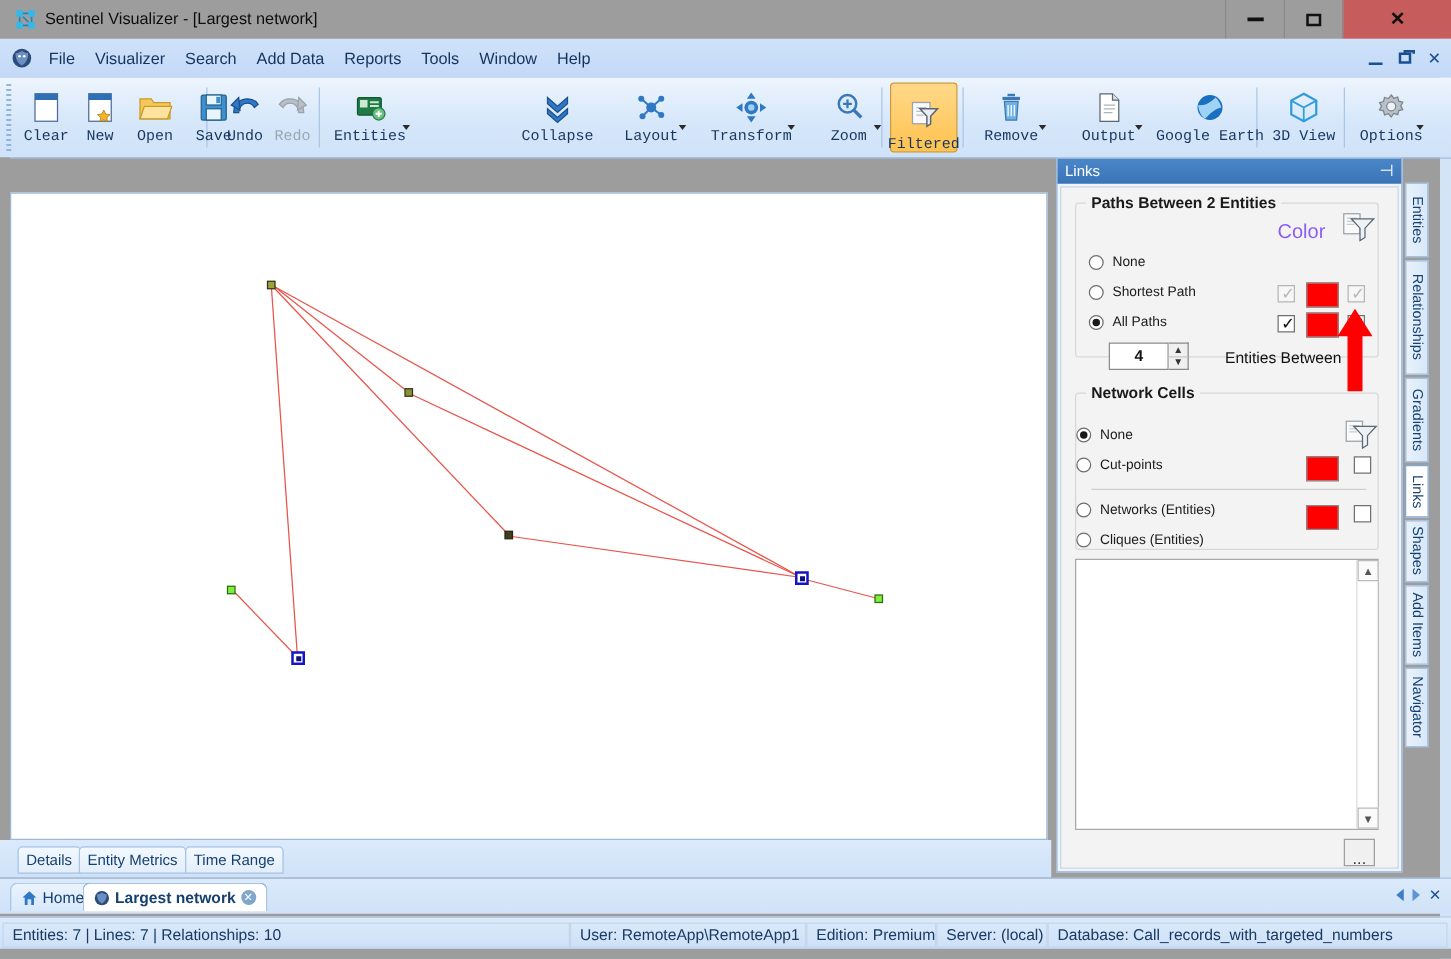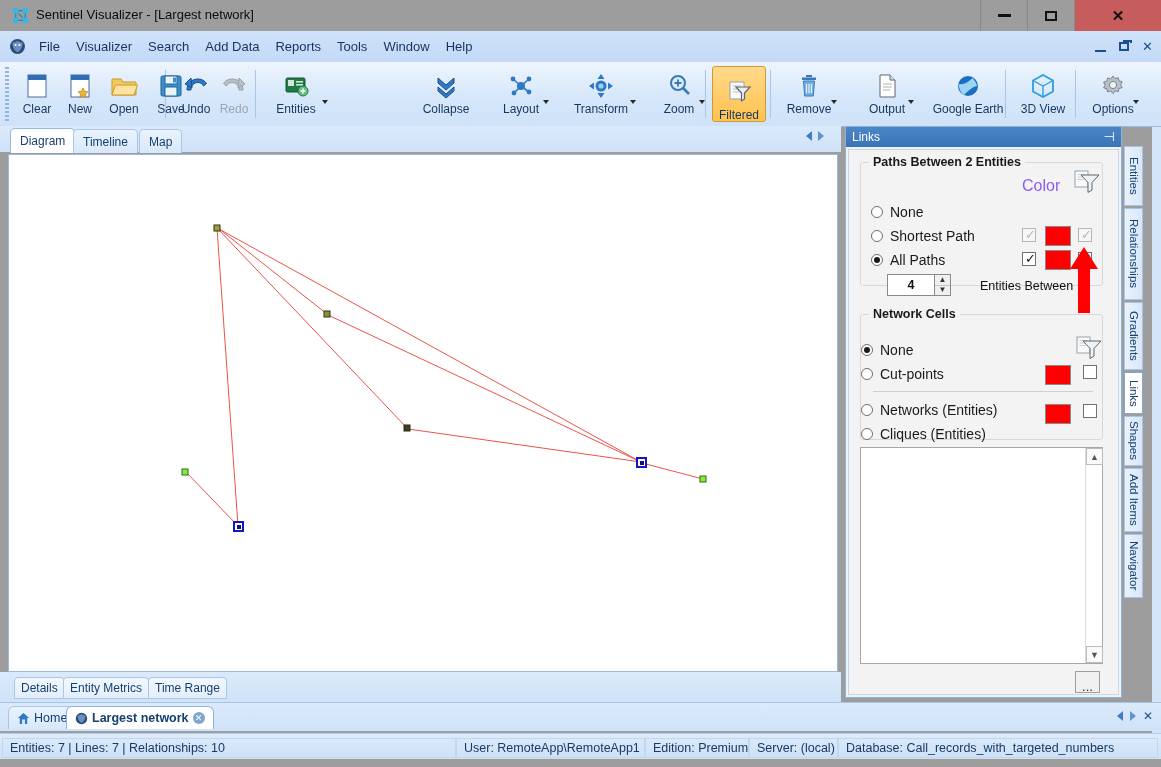--- a/index.html
+++ b/index.html
@@ -39,21 +39,21 @@
 
   
   .ribbon{position:absolute;left:0;top:62px;width:1161px;height:64px;
     background:linear-gradient(#eef5fd,#d6e7fa 55%,#cfe2f8);
     border-bottom:1px solid #9dbbdd;}
   .grip{position:absolute;left:5px;top:5px;width:4px;height:54px;
     background:repeating-linear-gradient(#8fb6dd 0 2px,transparent 2px 4px);}
   .tool{position:absolute;top:4px;width:58px;height:56px;display:flex;flex-direction:column;
     align-items:center;justify-content:flex-start;cursor:default;box-sizing:border-box;}
   .tool .ic{height:34px;display:flex;align-items:center;justify-content:center;padding-top:3px;}
-  .tool .lbl{font-size:12px;color:#17375e;line-height:12px;white-space:nowrap;}
+  .tool .lbl{font-size:12px;color:#17375e;line-height:12px;white-space:nowrap;font-family:Liberation Mono, monospace;}
   .tool.dis .lbl{color:#9aa7b5;}
   .tool.sel{background:linear-gradient(#ffd98a,#ffc24f);border:1px solid #d09a2e;border-radius:3px;justify-content:flex-end;}
   .sep{position:absolute;top:8px;width:1px;height:48px;background:#a9c6e6;}
   .caret{position:absolute;bottom:18px;right:3px;width:0;height:0;
     border-left:3px solid transparent;border-right:3px solid transparent;border-top:4px solid #2a2a2a;}
 
   
   .doctabs{position:absolute;left:0;top:126px;width:841px;height:26px;
     background:linear-gradient(#dbeafb,#cfe2f8);}
   .dtab{position:absolute;top:3px;height:23px;padding:0 9px;display:flex;align-items:center;
@@ -84,21 +84,21 @@
   .dock-body{position:absolute;left:2px;top:22px;width:271px;height:546px;background:#f3f3f3;
     border:1px solid #c8d6e6;box-sizing:border-box;}
 
   .group{position:absolute;border:1px solid #d8d8d8;border-radius:3px;background:#f3f3f3;box-sizing:border-box;}
   .group-title{position:absolute;font-size:12.5px;font-weight:bold;color:#1a1a1a;
     background:#f3f3f3;padding:0 4px;white-space:nowrap;}
   .radio{width:12px;height:12px;border:1px solid #6e6e6e;border-radius:50%;background:#fff;
     box-sizing:border-box;display:inline-block;position:relative;}
   .radio.on:after{content:"";position:absolute;left:2px;top:2px;width:6px;height:6px;
     border-radius:50%;background:#1a1a1a;}
-  .rlabel{font-size:14px;color:#1a1a1a;}
+  .rlabel{font-size:11px;color:#1a1a1a;}
   .cbox{width:14px;height:14px;border:1px solid #707070;background:#fff;box-sizing:border-box;
     position:relative;display:inline-block;}
   .cbox.dis{border-color:#b5b5b5;background:#f6f6f6;}
   .cbox .tick{position:absolute;left:2px;top:-1px;font-size:13px;line-height:14px;color:#111;font-weight:bold;}
   .cbox.dis .tick{color:#b9b9b9;}
   .swatch{width:26px;height:20px;border:1px solid #8a8a8a;box-sizing:border-box;}
   .spin{width:48px;height:22px;border:1px solid #8a8a8a;background:#fff;box-sizing:border-box;
     display:flex;align-items:center;justify-content:center;font-size:12.5px;color:#111;font-weight:bold;}
   .spinbtns{width:16px;height:22px;border:1px solid #8a8a8a;border-left:none;box-sizing:border-box;
     display:flex;flex-direction:column;background:#f0f0f0;}
@@ -393,29 +393,20 @@
           <circle cx="14" cy="13" r="3.6" fill="#eef2f5" stroke="#7b848d"></circle>
         </svg>
       </div>
       <div class="lbl">Options</div>
       <div class="caret"></div>
     </div>
   </div>
 
   <div class="leftedge"></div>
 
-  <div class="doctabs">
-    <div class="dtab active" style="left:10px">Diagram</div>
-    <div class="dtab" style="left:73px">Timeline</div>
-    <div class="dtab" style="left:139px">Map</div>
-    <div class="dt-nav" style="left:806px">
-      <div class="tri-l"></div>
-      <div class="tri-r"></div>
-    </div>
-  </div>
 
   <div class="canvaswrap">
     <svg class="canvas" viewBox="0 0 828 516">
       <g stroke="#e8544a" stroke-width="1">
         <line x1="208" y1="73" x2="229" y2="371"></line>
         <line x1="209" y1="73" x2="318" y2="159"></line>
         <line x1="209" y1="74" x2="398" y2="273"></line>
         <line x1="210" y1="74" x2="632" y2="307"></line>
         <line x1="319" y1="160" x2="632" y2="307"></line>
         <line x1="399" y1="274" x2="632" y2="307"></line>

